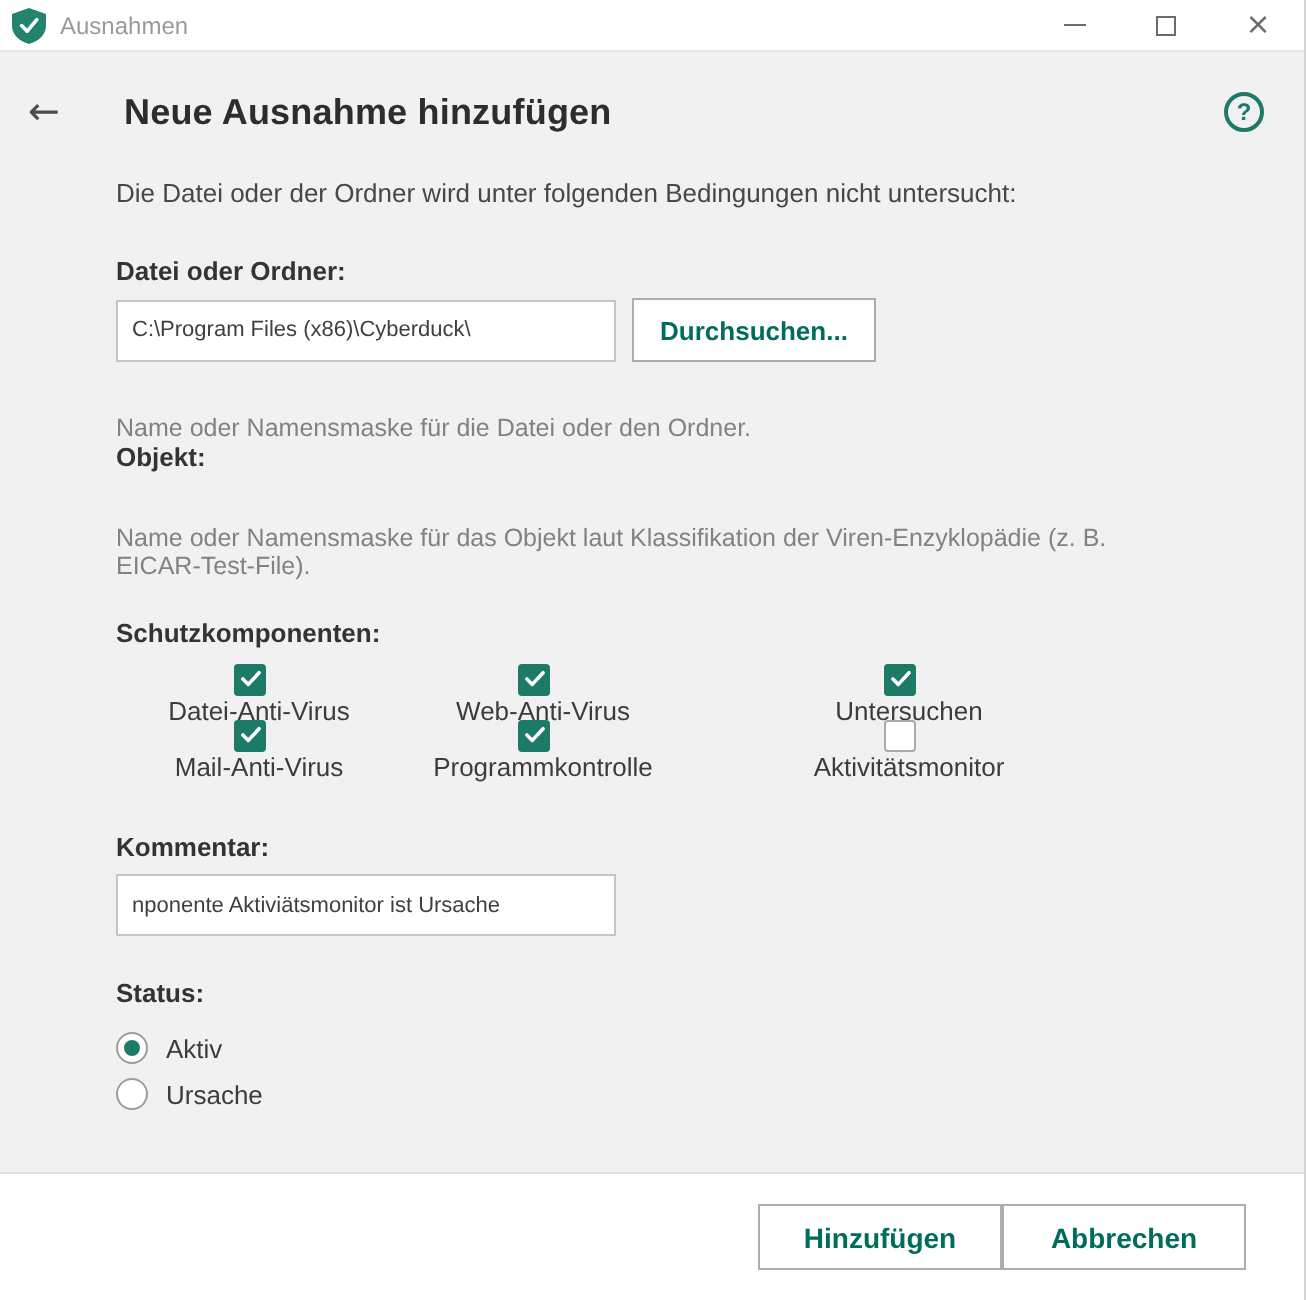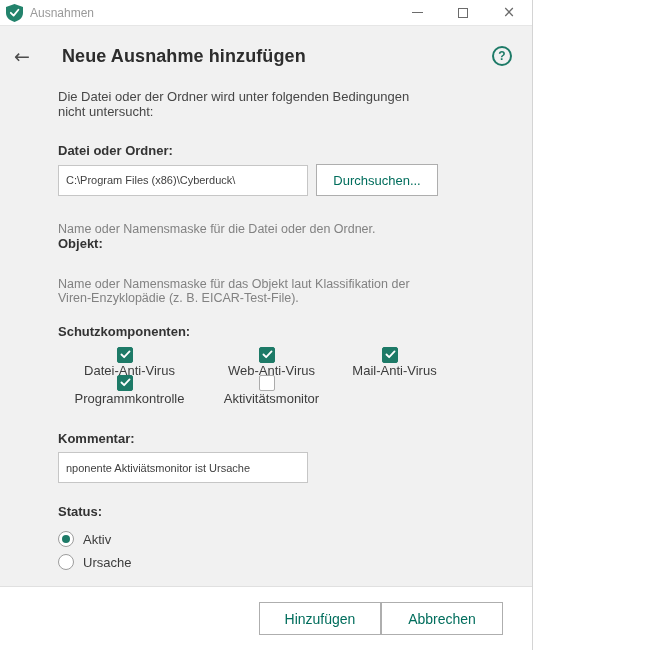--- a/index.html
+++ b/index.html
@@ -4,21 +4,21 @@
 <style>
   * { margin: 0; padding: 0; box-sizing: border-box; }
   html, body { width: 653px; height: 650px; }
   body {
     font-family: "Liberation Sans", "DejaVu Sans", sans-serif;
     background: #fff;
     color: #3c3c3c;
     overflow: hidden;
   }
   .window {
-    width: 533px; height: 650px;
+    width: 653px; height: 650px;
     background: #a21caf;
     border-right: 1px solid #d4d4d4;
     display: flex; flex-direction: column;
   }
 
   
   .titlebar {
     height: 26px; flex: 0 0 26px;
     background: #fff;
     border-bottom: 1px solid #e6e6e6;
@@ -104,21 +104,21 @@
     padding: 0 7px;
     font-family: "Liberation Sans", sans-serif;
     font-size: 11px; color: #3f3f3f;
     outline: none;
   }
   .btn {
     background: #fff;
     border: 1px solid #aeaeae;
     color: #006d5c;
     font-family: "Liberation Sans", sans-serif;
-    font-weight: 400;
+    font-weight: 700;
     cursor: pointer;
   }
   .browse-btn {
     margin-left: 8px;
     width: 122px; height: 32px;
     font-size: 13px;
   }
   .hint {
     margin-top: 26px;
     font-size: 12.5px; color: #828282;
@@ -236,20 +236,28 @@
               </svg>
             </span>
           <span class="cb-label">Web-Anti-Virus</span>
         </div>
         <div class="cb-item">
           <span class="checkbox checked">
               <svg width="11" height="9" viewBox="0 0 12 10">
                 <polyline points="1.5,5 4.5,8 10.5,1.5" fill="none" stroke="#fff" stroke-width="2" stroke-linecap="round" stroke-linejoin="round"></polyline>
               </svg>
             </span>
+          <span class="cb-label">Untersuchen</span>
+        </div>
+        <div class="cb-item">
+          <span class="checkbox checked">
+              <svg width="11" height="9" viewBox="0 0 12 10">
+                <polyline points="1.5,5 4.5,8 10.5,1.5" fill="none" stroke="#fff" stroke-width="2" stroke-linecap="round" stroke-linejoin="round"></polyline>
+              </svg>
+            </span>
           <span class="cb-label">Mail-Anti-Virus</span>
         </div>
         <div class="cb-item">
           <span class="checkbox checked">
               <svg width="11" height="9" viewBox="0 0 12 10">
                 <polyline points="1.5,5 4.5,8 10.5,1.5" fill="none" stroke="#fff" stroke-width="2" stroke-linecap="round" stroke-linejoin="round"></polyline>
               </svg>
             </span>
           <span class="cb-label">Programmkontrolle</span>
         </div>

